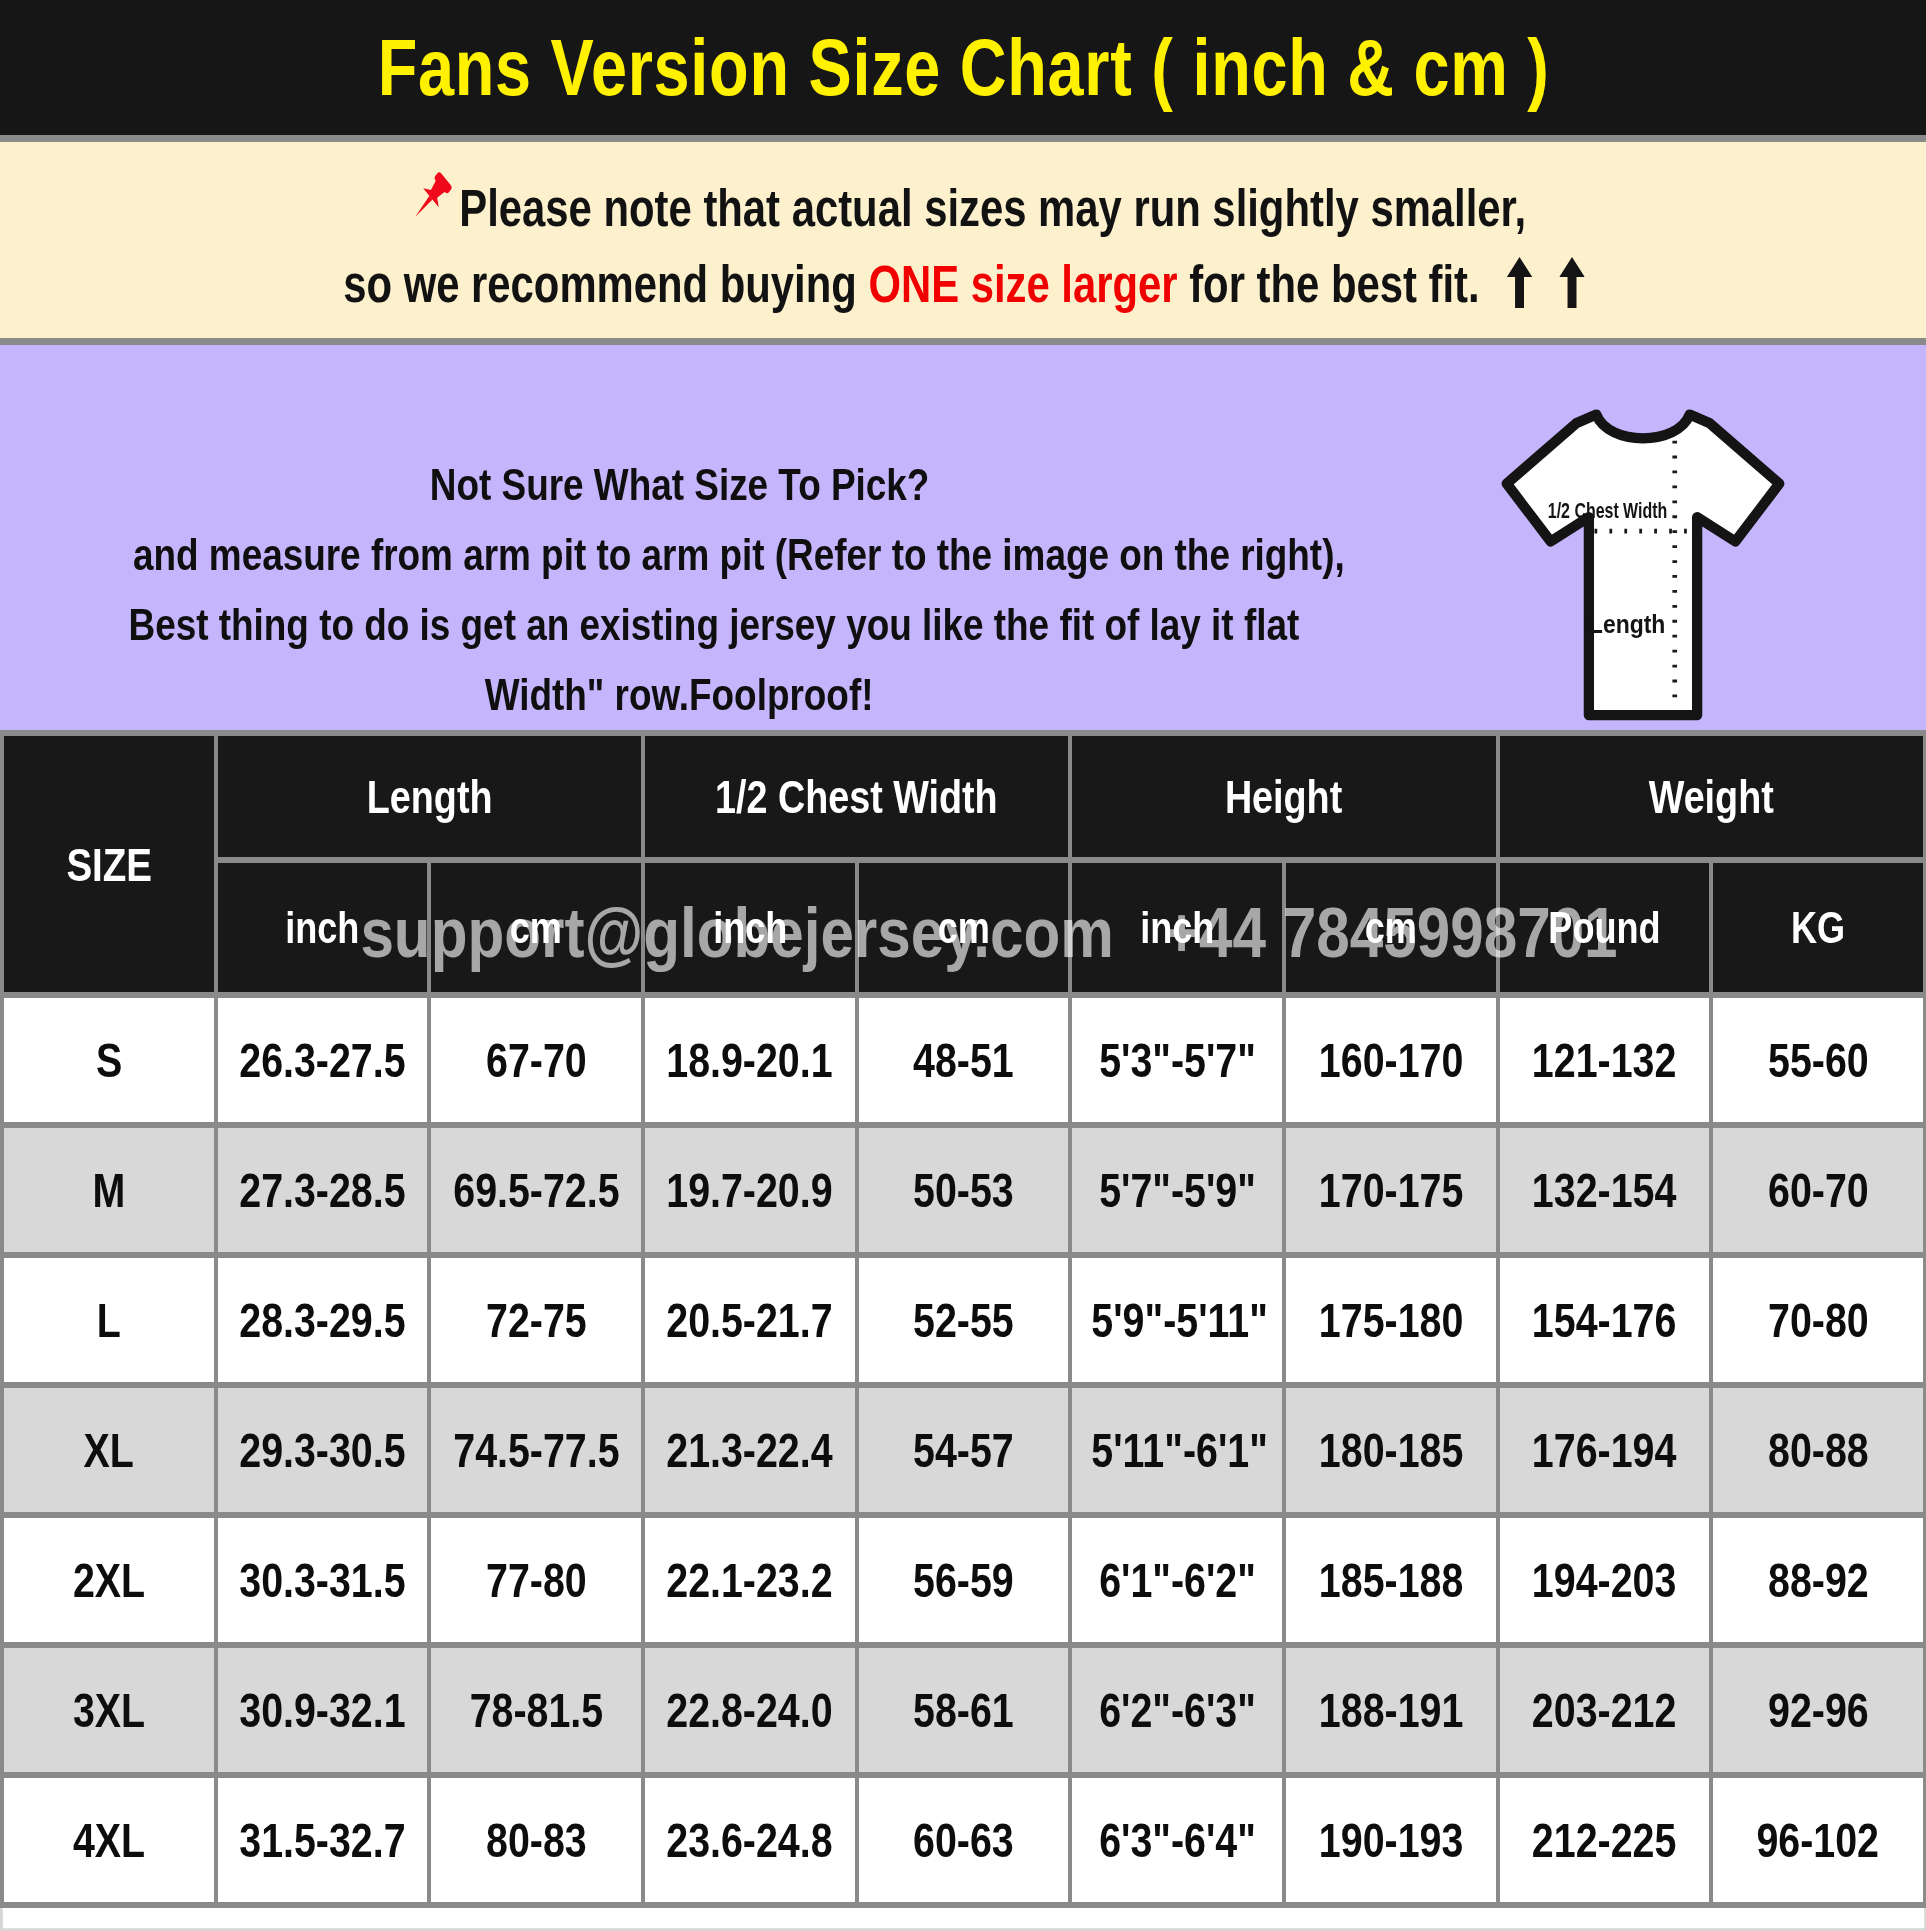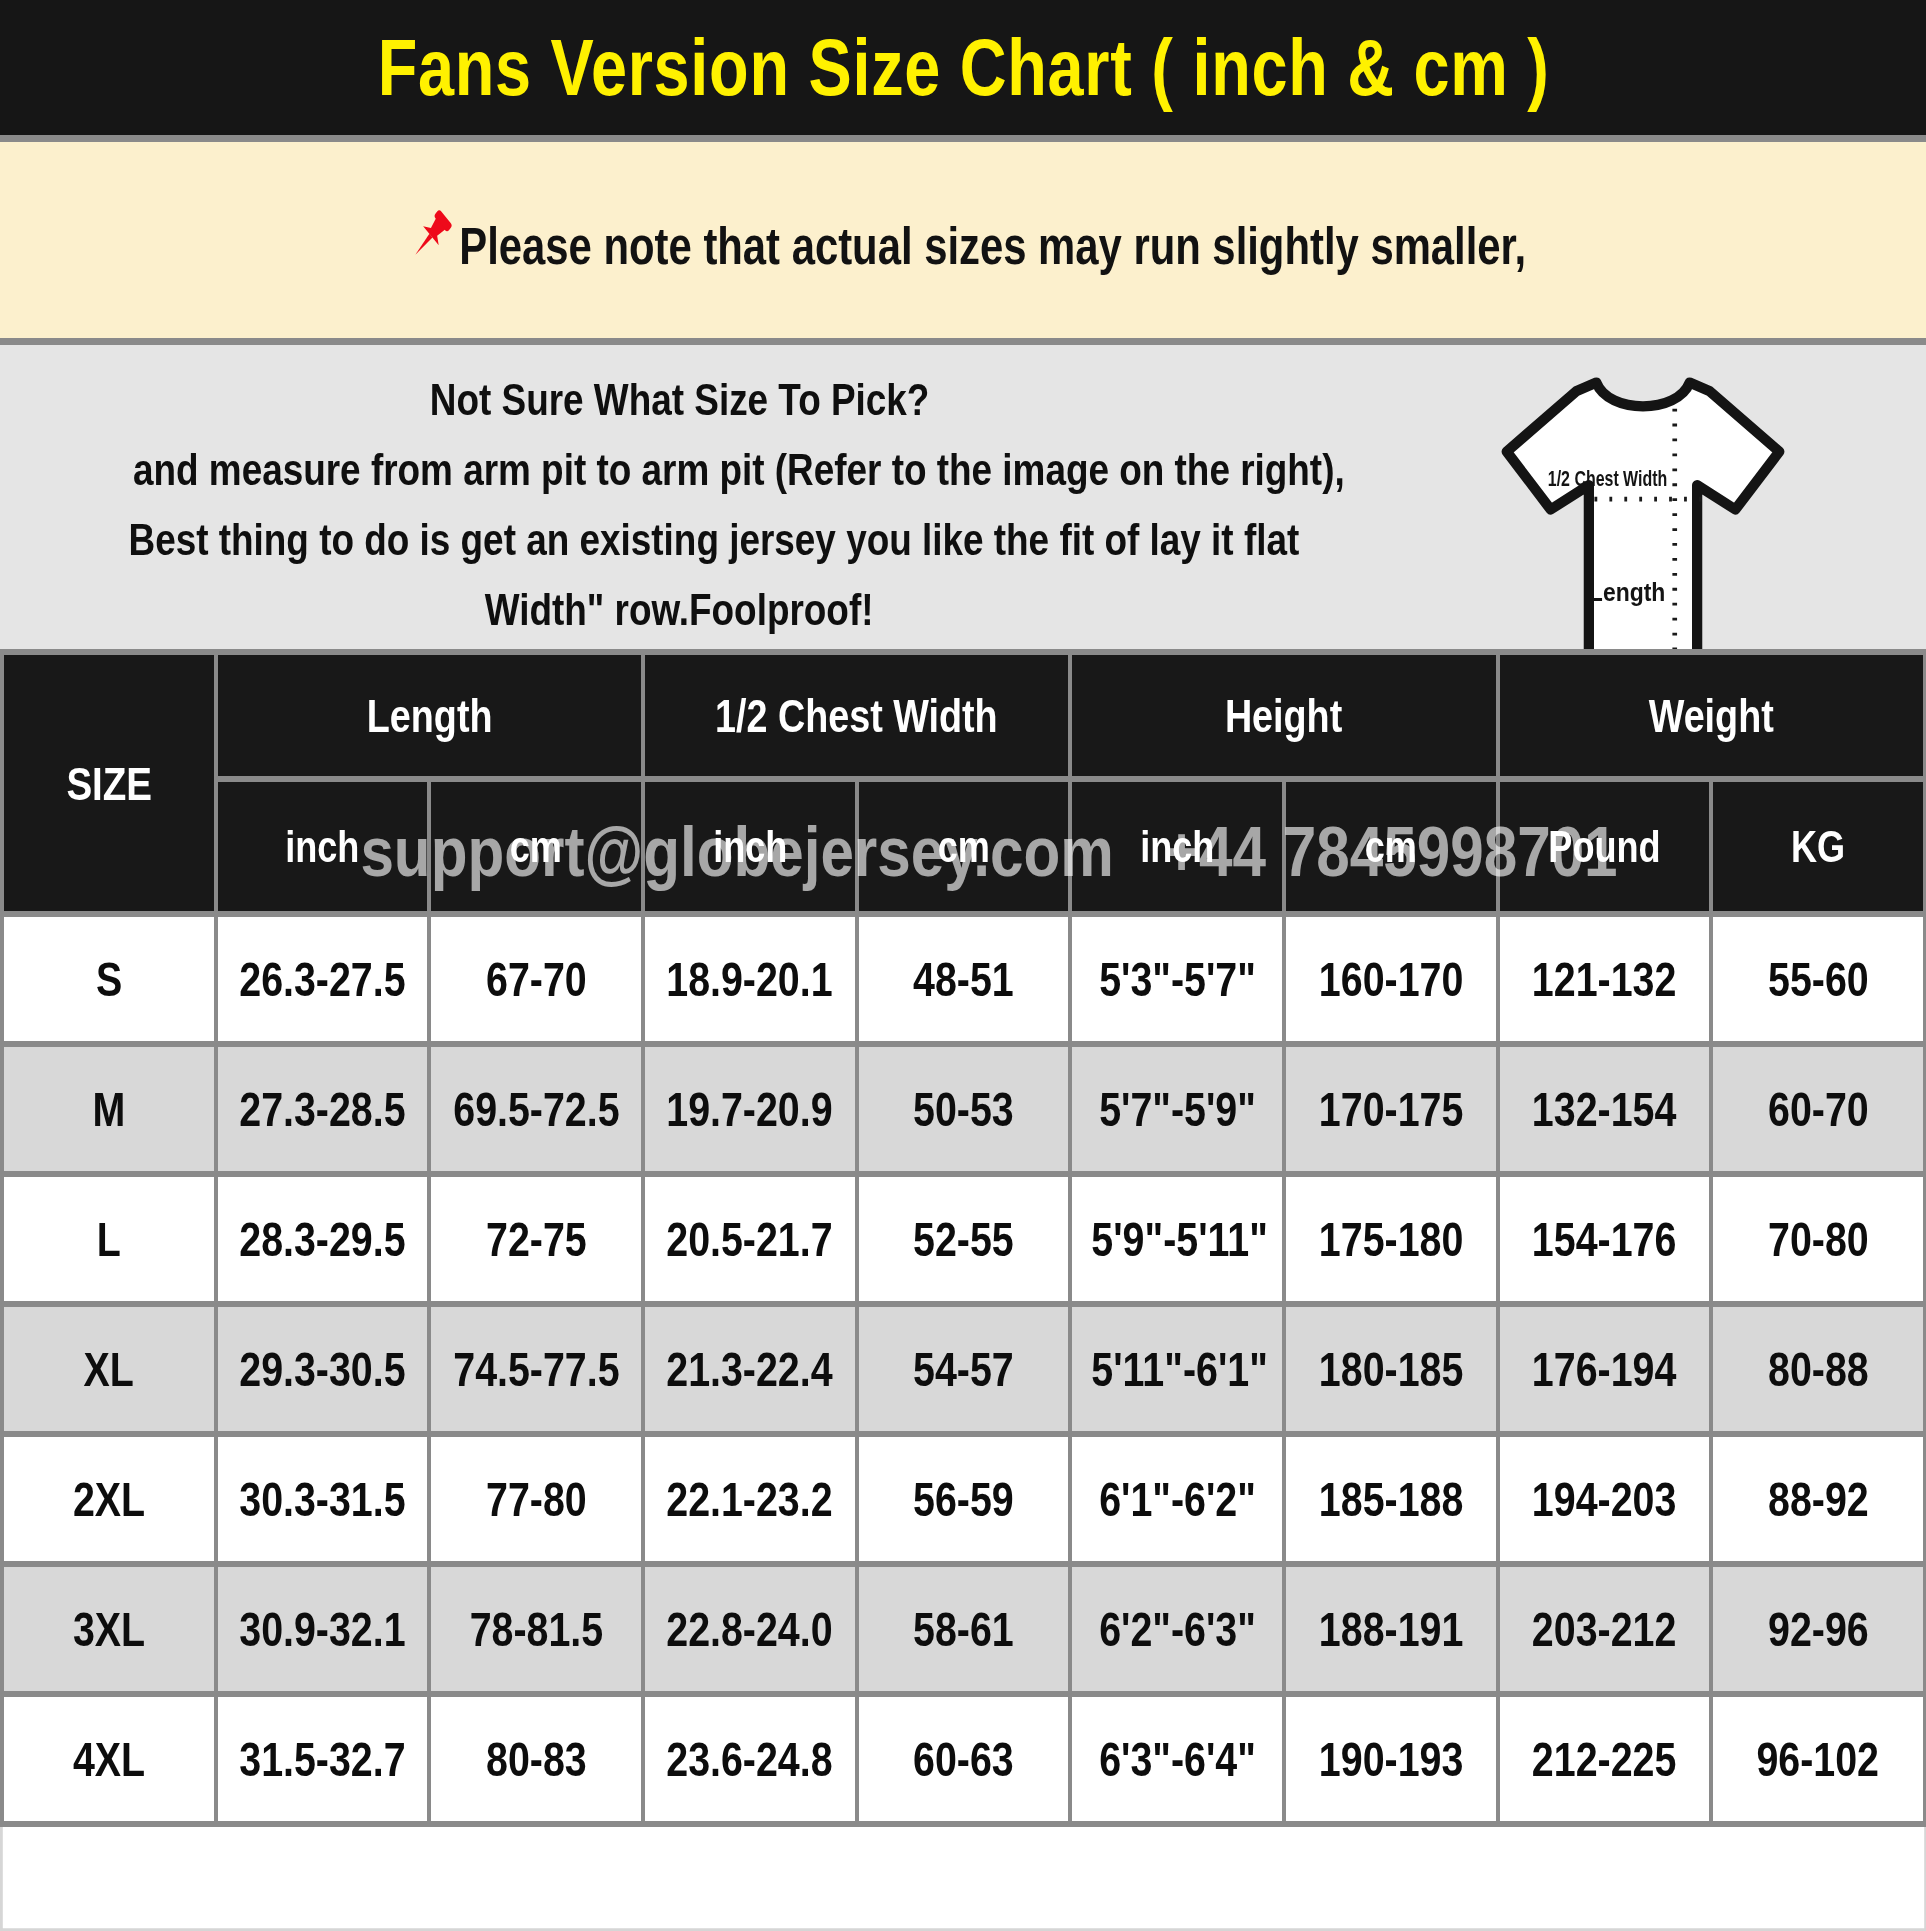--- a/index.html
+++ b/index.html
@@ -37,23 +37,24 @@
     display: flex; flex-direction: column; justify-content: space-evenly; align-items: center;
     padding: 7.3px 0;
   }
   .notice-line { font-size: 51px; color: #121212; display: flex; align-items: center; }
   .notice .hl { color: #f10000; }
   .pin-icon { margin-right: 3.7px; vertical-align: -13px; }
   .arrow-icon { margin-left: 33px; vertical-align: -5.5px; }
 
   
   .howto {
-    height: 304px;
-    background: #e5e5e5;
+    height: 385px;
+    background: #c4b5fd;
     display: flex;
+    align-items: flex-end;
   }
   .howto-text { width: 1359px; padding-top: 20px; text-align: center; }
   .howto-line { height: 70px; line-height: 70px; font-size: 45px; color: #0f0f0f; }
   .tshirt-wrap { flex: 1; display: flex; justify-content: center; align-items: flex-start; padding-top: 16.5px; }
 
   
   .table-wrap { position: relative; height: 1180px; }
   table.size-table {
     width: 1927px; height: 1178px;
     border-collapse: collapse; table-layout: fixed;
@@ -101,20 +102,27 @@
   <section class="notice">
     <div class="notice-line">
       <span class="cx"><svg class="pin-icon" width="68" height="73" viewBox="0 0 76 76">
             <g transform="translate(40,34) rotate(45)" fill="#ee0a1a">
               <rect x="-13" y="-31" width="26" height="11" rx="4"></rect>
               <path d="M-9,-21 L9,-21 L6,-8 L15,-2 L-15,-2 L-6,-8 Z"></path>
               <path d="M-3,-2 L3,-2 L0,28 Z"></path>
             </g>
           </svg><span>Please note that actual sizes may run slightly smaller,</span></span>
     </div>
+    <div class="notice-line">
+      <span class="cx"><span>so we recommend buying </span><span class="hl">ONE size larger</span><span> for the best fit.</span><svg class="arrow-icon" width="31" height="51" viewBox="0 0 34 56">
+            <path d="M17,0 L34,22 L23,22 L23,56 L11,56 L11,22 L0,22 Z" fill="#141414"></path>
+          </svg><svg class="arrow-icon" width="31" height="51" viewBox="0 0 34 56">
+            <path d="M17,0 L34,22 L23,22 L23,56 L11,56 L11,22 L0,22 Z" fill="#141414"></path>
+          </svg></span>
+    </div>
   </section>
 
   <section class="howto">
     <div class="howto-text">
       <div class="howto-line"><span class="cx">Not Sure What Size To Pick?</span></div>
       <div class="howto-line"><span class="cx">and measure from arm pit to arm pit (Refer to the image on the right),</span></div>
       <div class="howto-line"><span class="cx">Best thing to do is get an existing jersey you like the fit of lay it flat</span></div>
       <div class="howto-line"><span class="cx">Width" row.Foolproof!</span></div>
     </div>
     <div class="tshirt-wrap">

